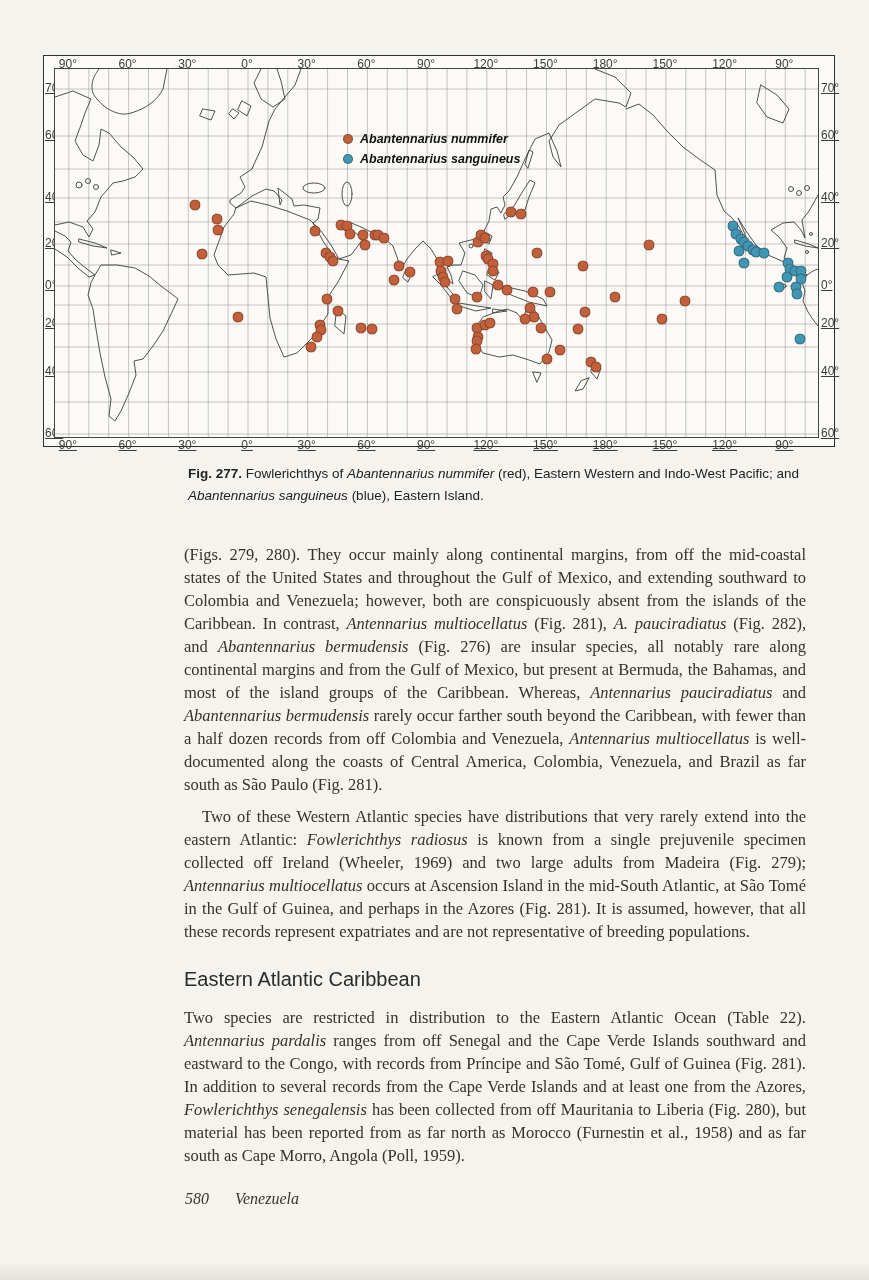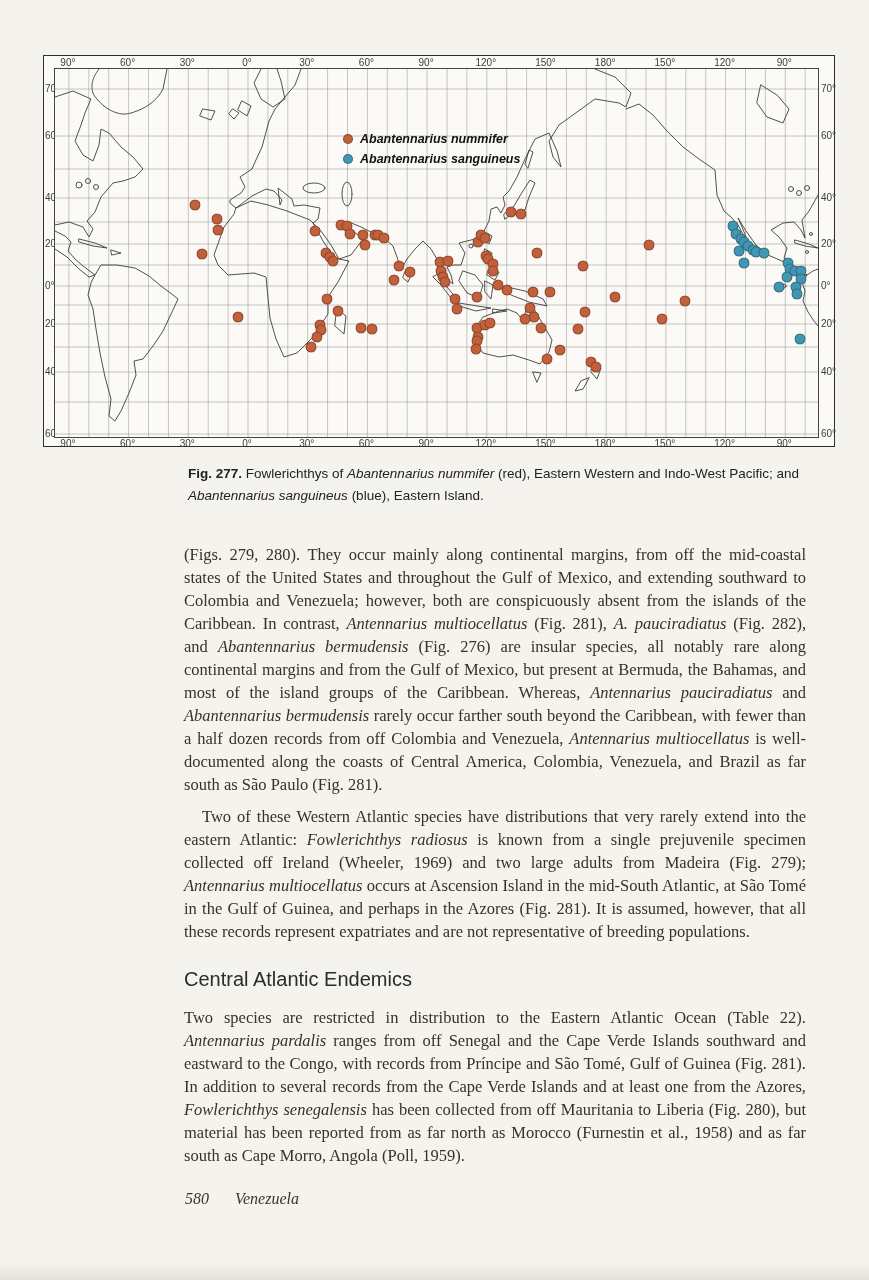--- a/index.html
+++ b/index.html
@@ -18,21 +18,21 @@
     position:absolute;left:43px;top:55px;width:792px;height:392px;
     border:1.4px solid #2f2f2f;background:#fbfaf6;box-sizing:border-box;
   }
   .map-inner{
     position:absolute;left:10px;top:12px;width:763px;height:368px;
     border:1px solid #444;box-sizing:content-box;background:#fbfaf6;
   }
   .map-inner svg{position:absolute;left:0;top:0;}
   .lon-label,.lat-label{
     position:absolute;font-family:"Liberation Sans",sans-serif;
-    font-size:10px;color:#3c3c3c;transform:translate(-50%,0);white-space:nowrap;
+    font-size:12px;color:#3c3c3c;transform:translate(-50%,0);white-space:nowrap;text-decoration:underline;
   }
   .lat-label{transform:translate(0,-50%);}
   .dot{
     position:absolute;width:11px;height:11px;border-radius:50%;
     transform:translate(-50%,-50%);box-sizing:border-box;
     border:1px solid rgba(40,20,10,.35);
   }
   .legend{position:absolute;left:288px;top:60px;}
   .legend-row{display:flex;align-items:center;height:20px;}
   .legend-dot{width:10px;height:10px;border-radius:50%;margin-right:7px;
@@ -342,21 +342,21 @@
         </div>
       </div>
     </div>
   </div>
 
   <div class="caption"><b>Fig. 277.</b><span>  Fowlerichthys of </span><i>Abantennarius nummifer</i><span> (red), Eastern Western and Indo-West Pacific; and </span><i>Abantennarius sanguineus</i><span> (blue), Eastern Island.</span></div>
 
   <div class="body-text">
     <p><span>(Figs. 279, 280). They occur mainly along continental margins, from off the mid-coastal states of the United States and throughout the Gulf of Mexico, and extending southward to Colombia and Venezuela; however, both are conspicuously absent from the islands of the Caribbean. In contrast, </span><i>Antennarius multiocellatus</i><span> (Fig. 281), </span><i>A. pauciradiatus</i><span> (Fig. 282), and </span><i>Abantennarius bermudensis</i><span> (Fig. 276) are insular species, all notably rare along continental margins and from the Gulf of Mexico, but present at Bermuda, the Bahamas, and most of the island groups of the Caribbean. Whereas, </span><i>Antennarius pauciradiatus</i><span> and </span><i>Abantennarius bermudensis</i><span> rarely occur farther south beyond the Caribbean, with fewer than a half dozen records from off Colombia and Venezuela, </span><i>Antennarius multiocellatus</i><span> is well-documented along the coasts of Central America, Colombia, Venezuela, and Brazil as far south as São Paulo (Fig. 281).</span></p>
     <p class="indent"><span>Two of these Western Atlantic species have distributions that very rarely extend into the eastern Atlantic: </span><i>Fowlerichthys radiosus</i><span> is known from a single prejuvenile specimen collected off Ireland (Wheeler, 1969) and two large adults from Madeira (Fig. 279); </span><i>Antennarius multiocellatus</i><span> occurs at Ascension Island in the mid-South Atlantic, at São Tomé in the Gulf of Guinea, and perhaps in the Azores (Fig. 281). It is assumed, however, that all these records represent expatriates and are not representative of breeding populations.</span></p>
-    <h2>Central Atlantic Endemics</h2>
+    <h2>Eastern Atlantic Caribbean</h2>
     <p><span>Two species are restricted in distribution to the Eastern Atlantic Ocean (Table 22). </span><i>Antennarius pardalis</i><span> ranges from off Senegal and the Cape Verde Islands southward and eastward to the Congo, with records from Príncipe and São Tomé, Gulf of Guinea (Fig. 281). In addition to several records from the Cape Verde Islands and at least one from the Azores, </span><i>Fowlerichthys senegalensis</i><span> has been collected from off Mauritania to Liberia (Fig. 280), but material has been reported from as far north as Morocco (Furnestin et al., 1958) and as far south as Cape Morro, Angola (Poll, 1959).</span></p>
   </div>
 
   <div class="footer">
     <span class="pagenum">580</span><span>Venezuela</span>
   </div>
 
   <div class="page-edge"></div>
 </div>
 

